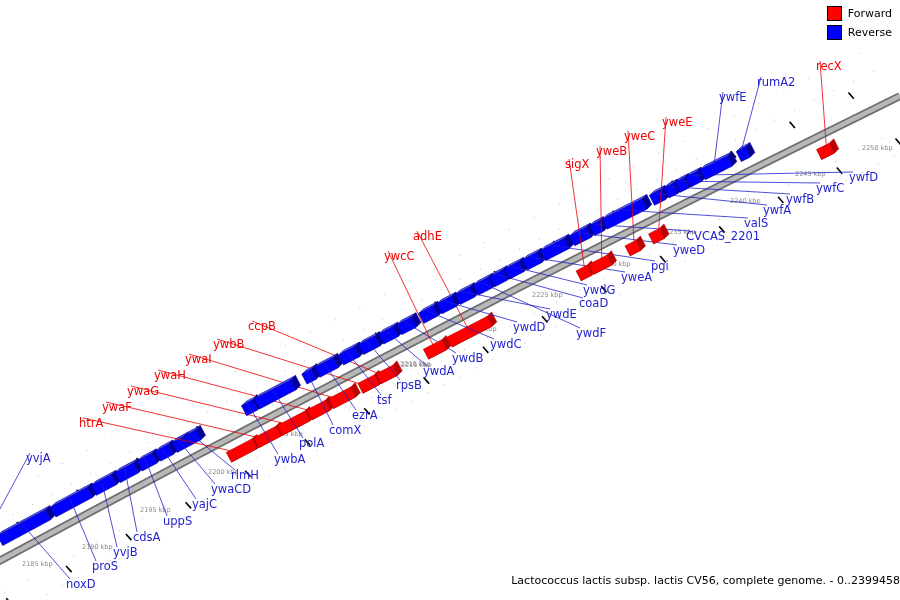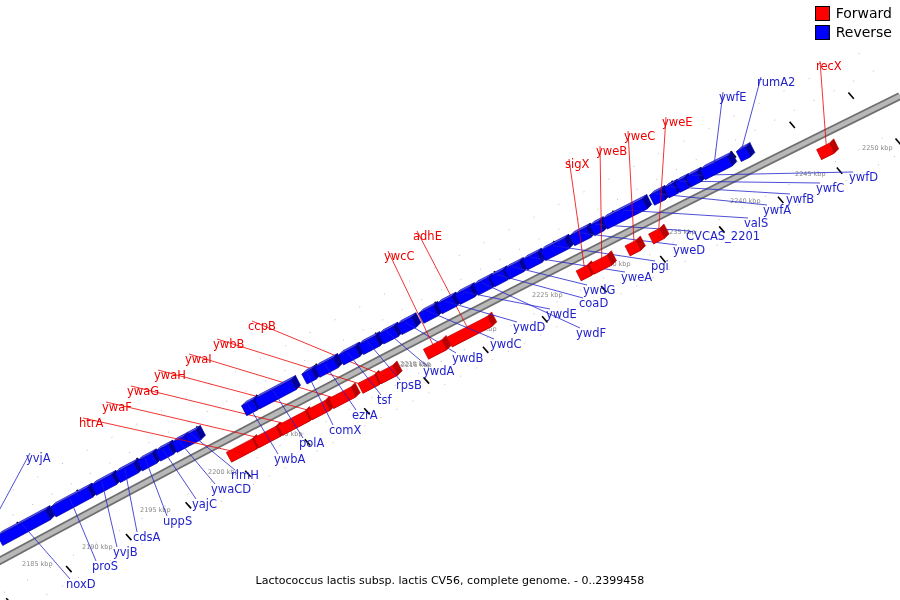--- a/index.html
+++ b/index.html
@@ -7,24 +7,24 @@
     width:900px;height:600px;background:#ffffff;overflow:hidden;
     font-family:"DejaVu Sans","Liberation Sans",sans-serif;
     position:relative;
   }
   #stage{position:absolute;left:0;top:0;width:900px;height:600px;}
   svg{position:absolute;left:0;top:0;width:900px;height:600px;}
 
   .legend{position:absolute;right:8px;top:6px;}
   .legend-row{display:flex;align-items:center;gap:6px;margin-bottom:4px;}
   .legend-swatch{width:13px;height:13px;border:1px solid #000;}
-  .legend-label{font-size:14px;color:#000;line-height:13px;}
+  .legend-label{font-size:11px;color:#000;line-height:13px;}
 
   .caption{
-    position:absolute;left:0;top:574px;width:900px;text-align:center;
+    position:absolute;left:0;top:574px;width:900px;text-align:right;
     font-size:11px;color:#000;
   }
 </style>
 </head>
 <body>
 
 <div id="stage">
   <svg id="canvas" viewBox="0 0 900 600">
       <path d="M14.7,611.8 L30.0,603.5 L45.3,595.3 L60.6,587.1 L75.9,578.9 L91.1,570.7 L106.4,562.5 L121.7,554.4 L137.0,546.2 L152.2,538.1 L167.5,530.0 L182.7,521.9 L198.0,513.8 L213.2,505.7 L228.4,497.7 L243.6,489.6 L258.9,481.6 L274.1,473.6 L289.3,465.6 L304.5,457.6 L319.7,449.6 L334.9,441.7 L350.1,433.7 L365.3,425.8 L380.4,417.9 L395.6,410.0 L410.8,402.1 L425.9,394.2 L441.1,386.4 L456.2,378.5 L471.4,370.7 L486.5,362.9 L501.6,355.1 L516.8,347.3 L531.9,339.5 L547.0,331.8 L562.1,324.0 L577.2,316.3 L592.3,308.6 L607.4,300.9 L622.5,293.2 L637.6,285.6 L652.6,277.9 L667.7,270.3 L682.8,262.7 L697.8,255.0 L712.9,247.4 L727.9,239.9 L743.0,232.3 L758.0,224.7 L773.0,217.2 L788.0,209.7 L803.1,202.2 L818.1,194.7 L833.1,187.2 L848.1,179.7 L863.1,172.3 L878.1,164.9 L893.1,157.4 L908.0,150.0 L923.0,142.6" fill="none" stroke="#aaaaaa" stroke-width="1" stroke-dasharray="1 17" opacity="0.85"></path>
       <path d="M4.2,592.4 L19.6,584.2 L34.9,575.9 L50.2,567.7 L65.5,559.5 L80.8,551.3 L96.0,543.1 L111.3,535.0 L126.6,526.8 L141.9,518.7 L157.1,510.5 L172.4,502.4 L187.7,494.3 L202.9,486.3 L218.1,478.2 L233.4,470.2 L248.6,462.1 L263.8,454.1 L279.1,446.1 L294.3,438.1 L309.5,430.1 L324.7,422.2 L339.9,414.2 L355.1,406.3 L370.3,398.4 L385.4,390.5 L400.6,382.6 L415.8,374.7 L431.0,366.8 L446.1,359.0 L461.3,351.2 L476.4,343.3 L491.6,335.5 L506.7,327.7 L521.8,320.0 L537.0,312.2 L552.1,304.5 L567.2,296.7 L582.3,289.0 L597.4,281.3 L612.5,273.6 L627.6,266.0 L642.7,258.3 L657.8,250.6 L672.8,243.0 L687.9,235.4 L703.0,227.8 L718.0,220.2 L733.1,212.6 L748.1,205.1 L763.2,197.5 L778.2,190.0 L793.2,182.5 L808.3,175.0 L823.3,167.5 L838.3,160.0 L853.3,152.6 L868.3,145.1 L883.3,137.7 L898.3,130.3 L913.3,122.9" fill="none" stroke="#aaaaaa" stroke-width="1" stroke-dasharray="1 25" opacity="0.85"></path>

